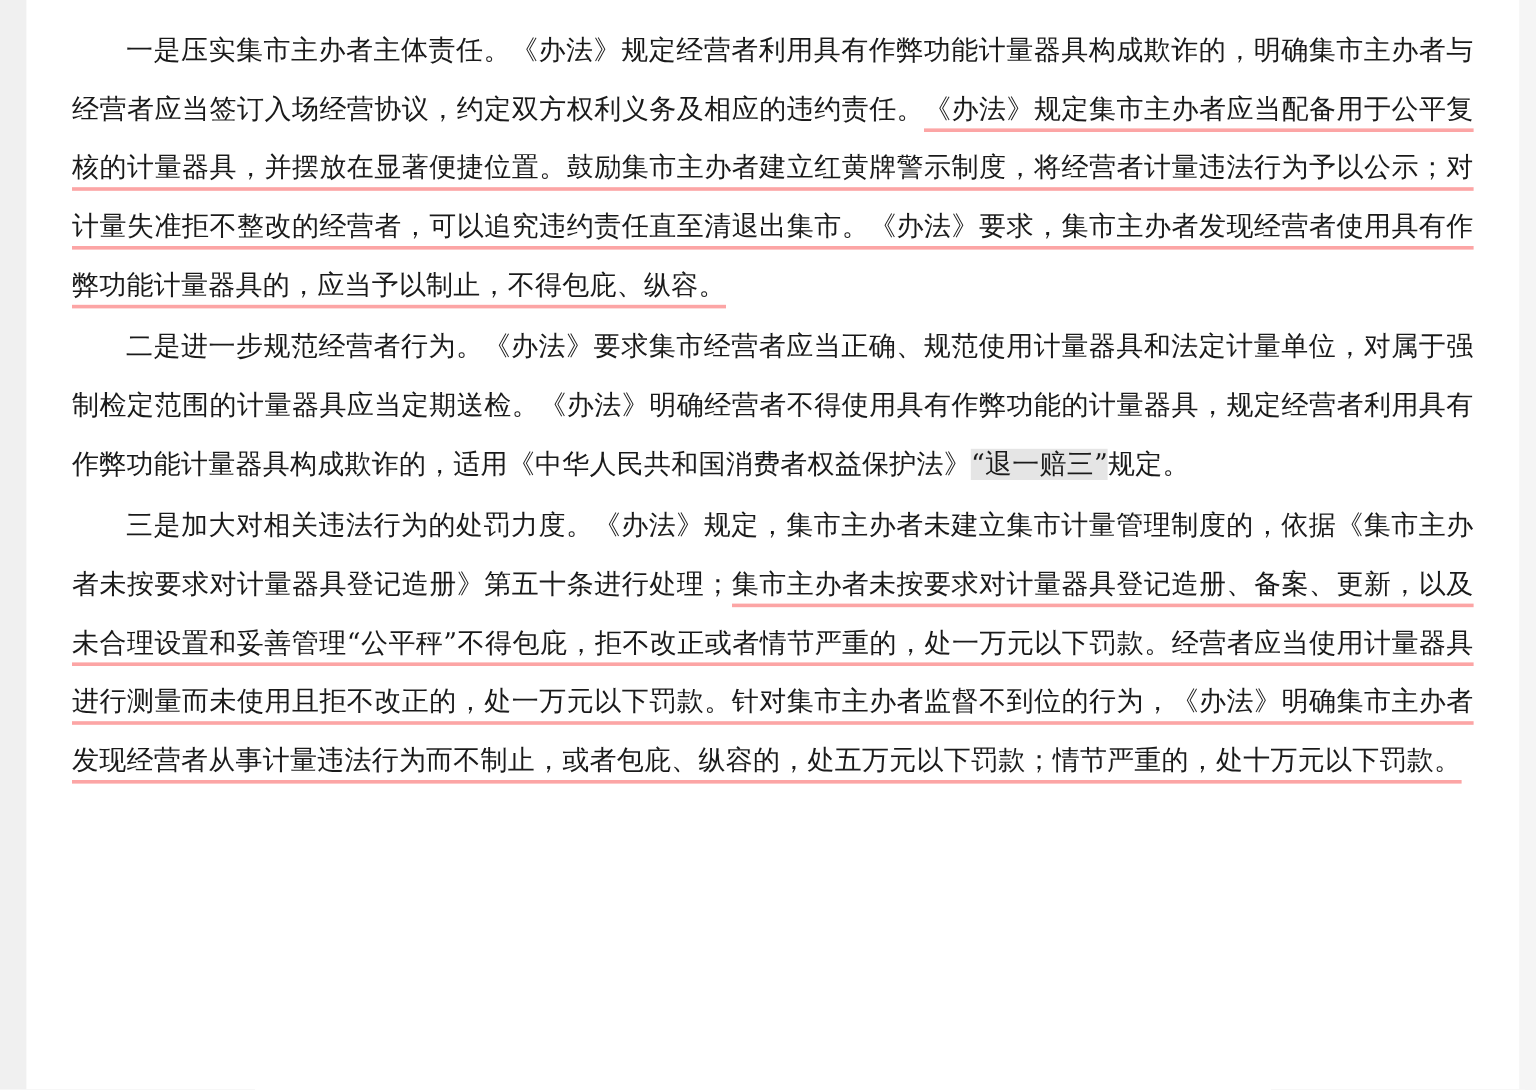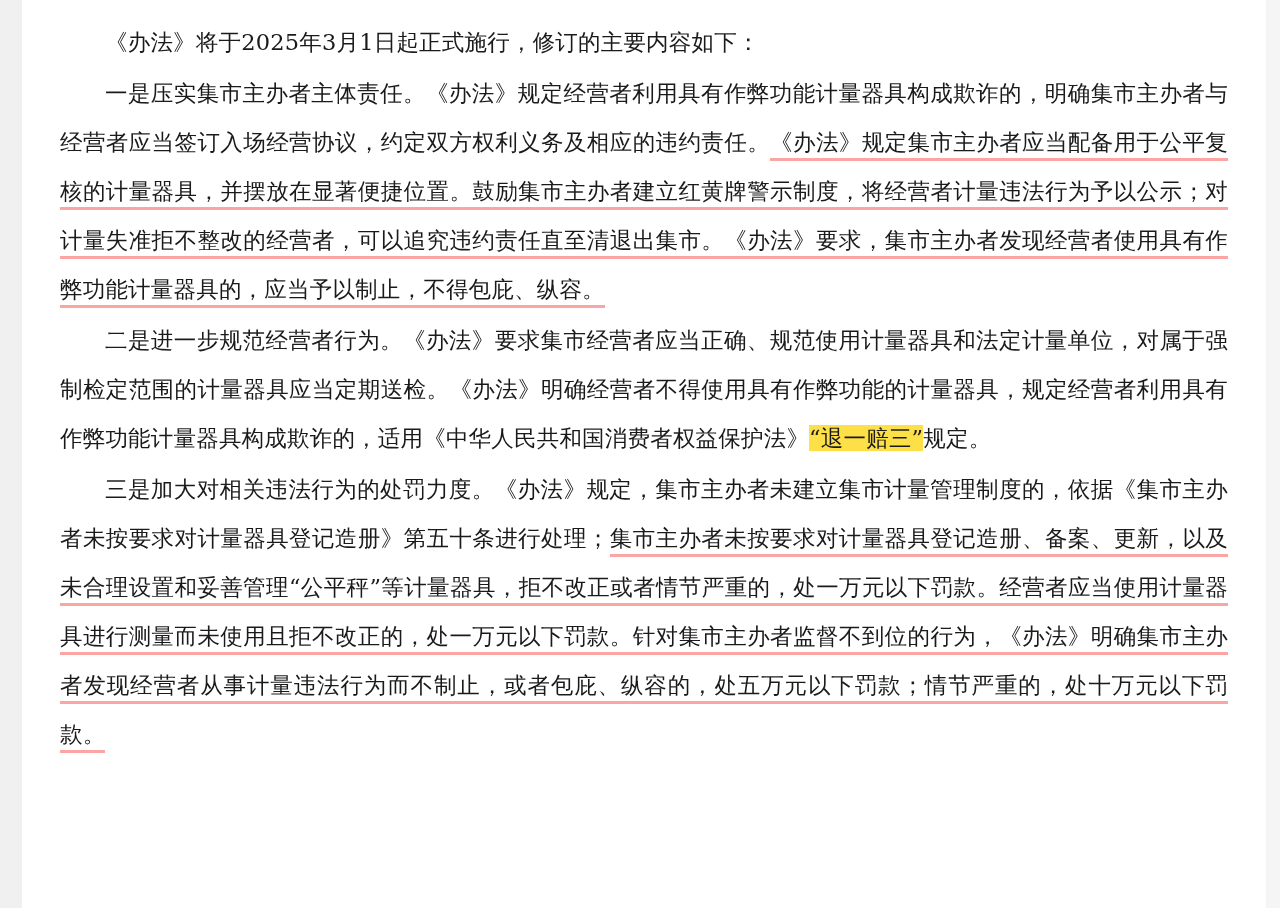--- a/index.html
+++ b/index.html
@@ -49,40 +49,37 @@
     text-justify: inter-ideograph;
     text-indent: 2em;
     letter-spacing: 0.2px;
   }
   
   .hl-underline {
     border-bottom: 3px solid #fca5a5;
     padding-bottom: 3px;
   }
   .hl-fill {
-    background: #fde047;
+    background: #e5e5e5;
   }
 </style>
 </head>
 <body>
 
 <div id="page">
   <div class="doc-body">
 
-    <p class="para">
-      <span>《办法》将于2025年3月1日起正式施行，修订的主要内容如下：</span>
-    </p>
 
     <p class="para">
       <span>一是压实集市主办者主体责任。《办法》规定经营者利用具有作弊功能计量器具构成欺诈的，明确集市主办者与经营者应当签订入场经营协议，约定双方权利义务及相应的违约责任。</span><span class="hl-underline">《办法》规定集市主办者应当配备用于公平复核的计量器具，并摆放在显著便捷位置。鼓励集市主办者建立红黄牌警示制度，将经营者计量违法行为予以公示；对计量失准拒不整改的经营者，可以追究违约责任直至清退出集市。《办法》要求，集市主办者发现经营者使用具有作弊功能计量器具的，应当予以制止，不得包庇、纵容。</span>
     </p>
 
     <p class="para">
       <span>二是进一步规范经营者行为。《办法》要求集市经营者应当正确、规范使用计量器具和法定计量单位，对属于强制检定范围的计量器具应当定期送检。《办法》明确经营者不得使用具有作弊功能的计量器具，规定经营者利用具有作弊功能计量器具构成欺诈的，适用《中华人民共和国消费者权益保护法》</span><span class="hl-fill">“退一赔三”</span><span>规定。</span>
     </p>
 
     <p class="para">
-      <span>三是加大对相关违法行为的处罚力度。《办法》规定，集市主办者未建立集市计量管理制度的，依据《集市主办者未按要求对计量器具登记造册》第五十条进行处理；</span><span class="hl-underline">集市主办者未按要求对计量器具登记造册、备案、更新，以及未合理设置和妥善管理“公平秤”等计量器具，拒不改正或者情节严重的，处一万元以下罚款。经营者应当使用计量器具进行测量而未使用且拒不改正的，处一万元以下罚款。针对集市主办者监督不到位的行为，《办法》明确集市主办者发现经营者从事计量违法行为而不制止，或者包庇、纵容的，处五万元以下罚款；情节严重的，处十万元以下罚款。</span>
+      <span>三是加大对相关违法行为的处罚力度。《办法》规定，集市主办者未建立集市计量管理制度的，依据《集市主办者未按要求对计量器具登记造册》第五十条进行处理；</span><span class="hl-underline">集市主办者未按要求对计量器具登记造册、备案、更新，以及未合理设置和妥善管理“公平秤”不得包庇，拒不改正或者情节严重的，处一万元以下罚款。经营者应当使用计量器具进行测量而未使用且拒不改正的，处一万元以下罚款。针对集市主办者监督不到位的行为，《办法》明确集市主办者发现经营者从事计量违法行为而不制止，或者包庇、纵容的，处五万元以下罚款；情节严重的，处十万元以下罚款。</span>
     </p>
 
 
   </div>
 </div>
 
 </body></html>

